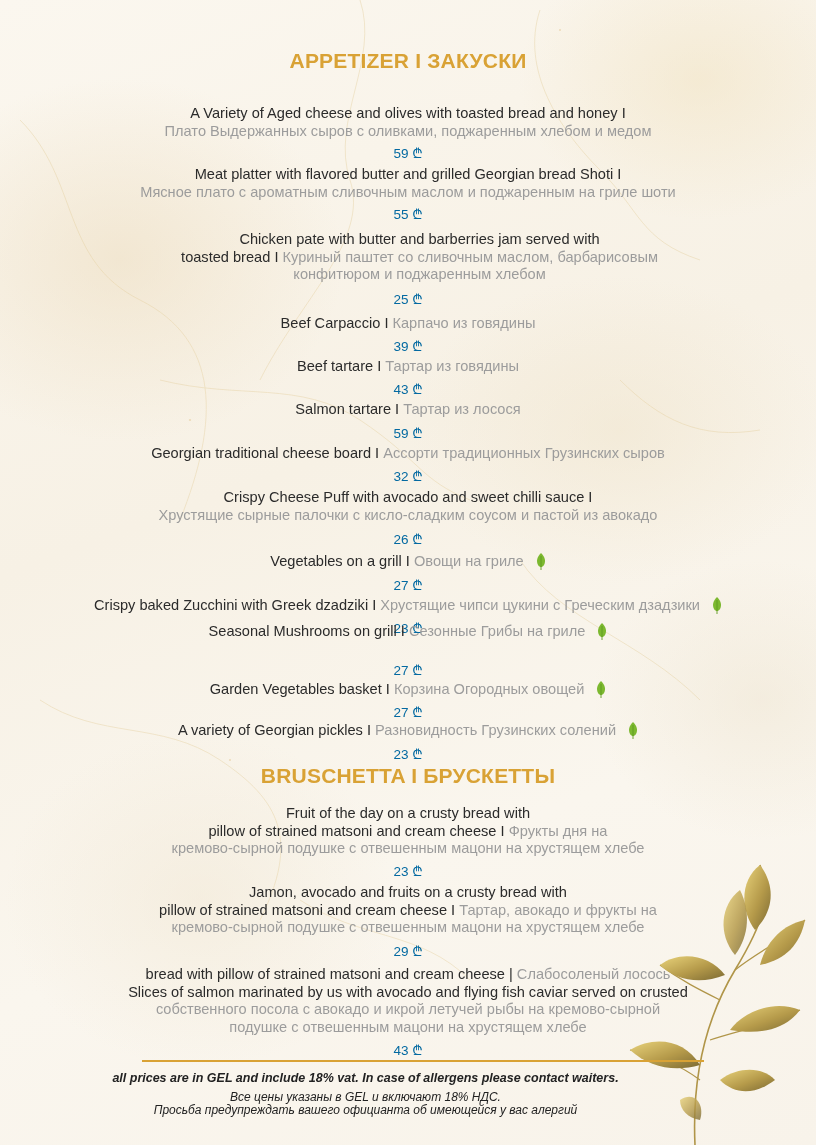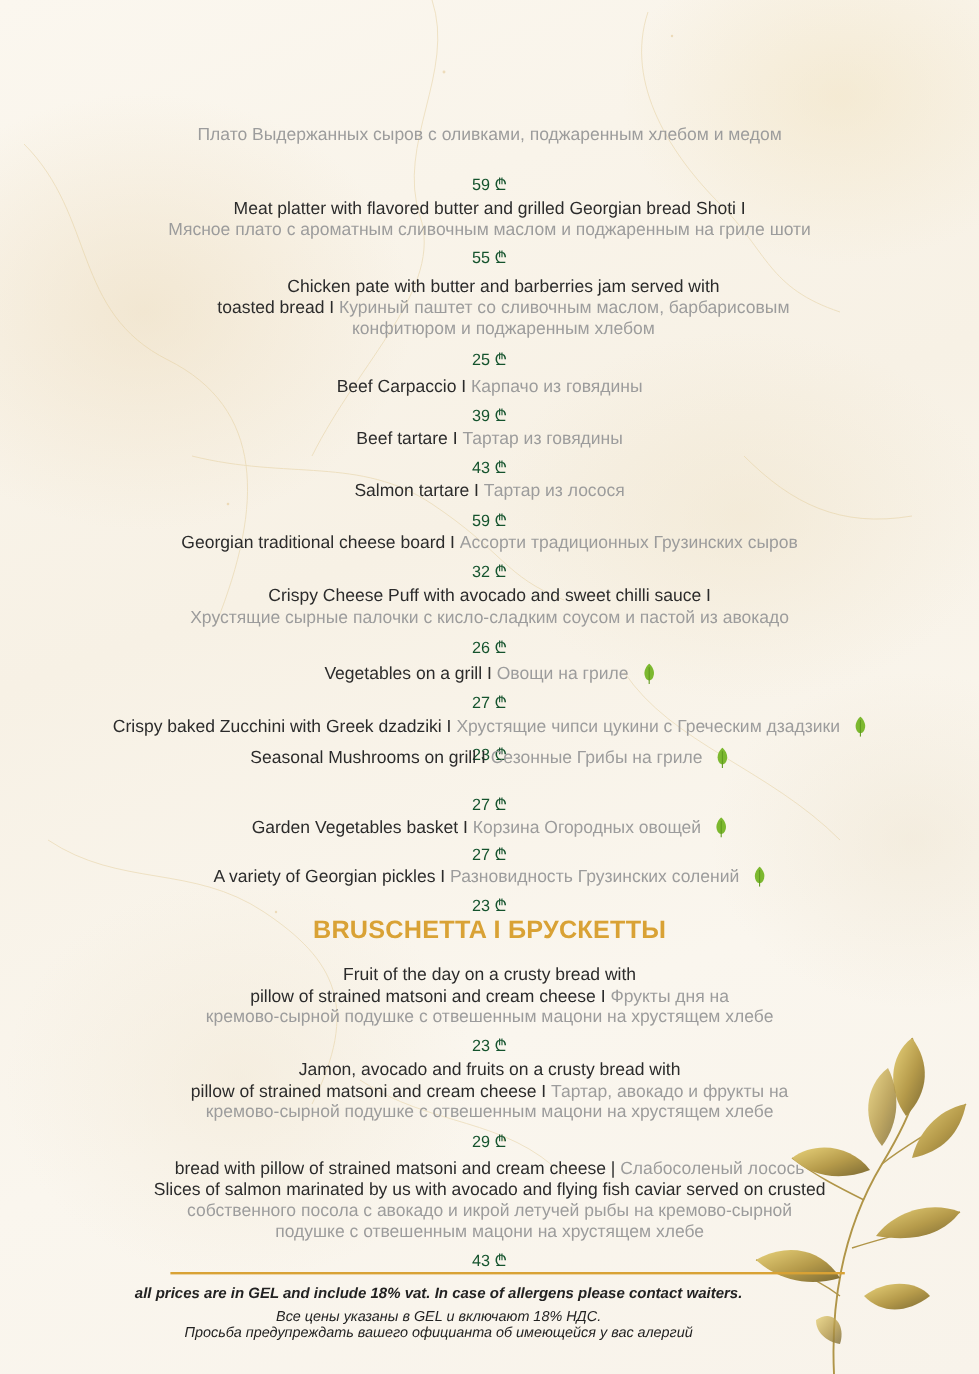--- a/index.html
+++ b/index.html
@@ -34,21 +34,21 @@
       position: absolute; left: 0; width: 816px;
       text-align: center;
       font-size: 14.6px;
       line-height: 17.5px;
     }
     .en { color: #2b2b2b; }
     .ru { color: #9c9c9c; }
     .price {
       position: absolute; left: 0; width: 816px;
       text-align: center;
-      color: #14532d;
+      color: #0369a1;
       font-size: 13.5px;
     }
     .leaf {
       display: inline-block;
       width: 10px; height: 17px;
       vertical-align: -4px;
       margin-left: 12px;
     }
     .divider {
       position: absolute; left: 142px; width: 562px; top: 1060px;
@@ -104,22 +104,24 @@
   <path d="M140 40 C 120 55, 118 85, 135 105 C 150 85, 150 60, 140 40 Z" fill="url(#lg)" opacity="0.85"></path>
   <path d="M60 115 C 80 100, 110 105, 125 125 C 100 135, 75 130, 60 115 Z" fill="url(#lg)"></path>
   <path d="M200 160 C 175 150, 145 160, 130 180 C 160 185, 185 180, 200 160 Z" fill="url(#lg)"></path>
   <path d="M30 200 C 55 185, 85 190, 100 215 C 75 222, 50 218, 30 200 Z" fill="url(#lg)"></path>
   <path d="M120 230 C 140 215, 165 218, 175 230 C 155 245, 135 245, 120 230 Z" fill="url(#lg)"></path>
   <path d="M80 250 C 95 240, 105 255, 100 270 C 88 268, 80 260, 80 250 Z" fill="url(#lg)" opacity="0.8"></path>
 </svg>
 
 <div class="page">
 
+  <div class="section-title" style="top:49px;">APPETIZER I ЗАКУСКИ</div>
 
   <div class="item" style="top:105px;">
+    <div><span class="en">A Variety of Aged cheese and olives with toasted bread and honey I</span></div>
     <div><span class="ru">Плато Выдержанных сыров с оливками, поджаренным хлебом и медом</span></div>
   </div>
   <div class="price" style="top:144px;">59 ₾</div>
 
   <div class="item" style="top:166px;">
     <div><span class="en">Meat platter with flavored butter and grilled Georgian bread Shoti I</span></div>
     <div><span class="ru">Мясное плато с ароматным сливочным маслом и поджаренным на гриле шоти</span></div>
   </div>
   <div class="price" style="top:205px;">55 ₾</div>
 

